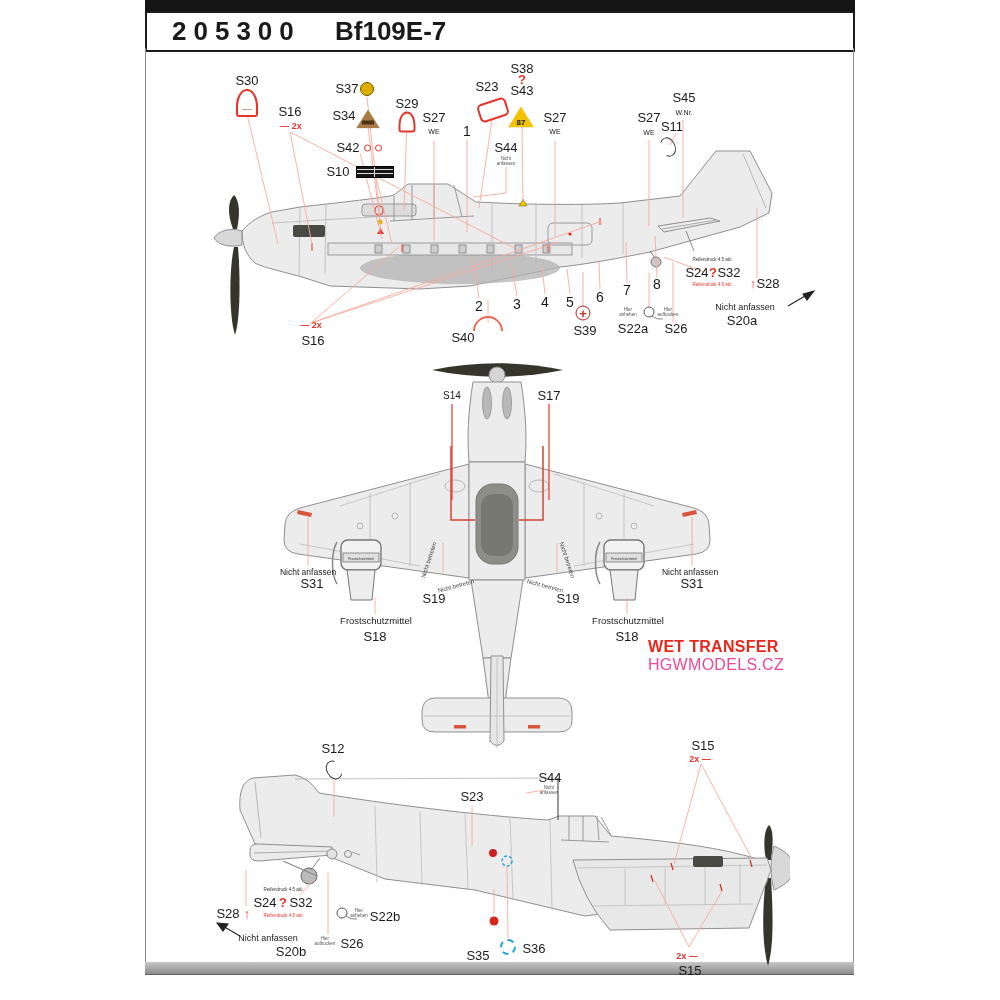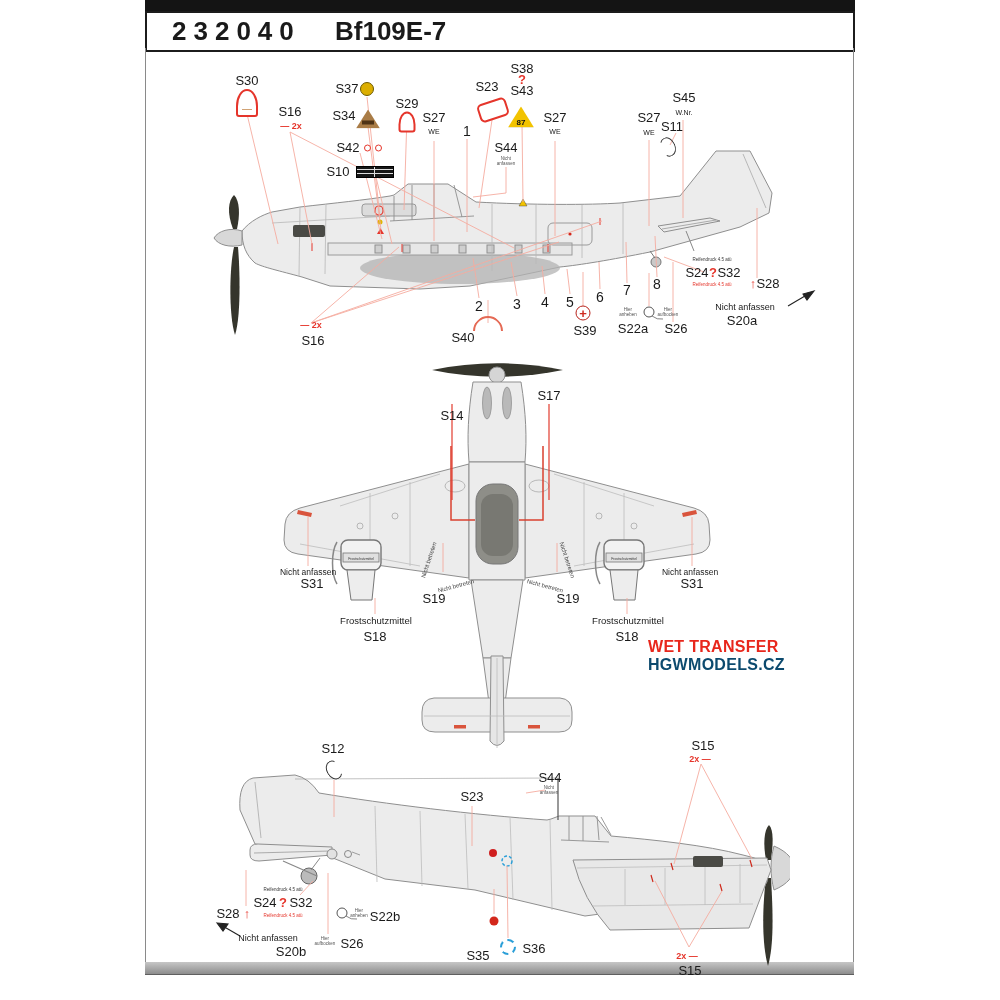--- a/index.html
+++ b/index.html
@@ -37,31 +37,31 @@
   .sym-arc-red{width:30px;height:30px;border:2.4px solid #e56a55;border-radius:50%;border-bottom-color:transparent;border-left-color:transparent;}
   .sym-cross-circle{width:15px;height:15px;border-radius:50%;border:1.5px solid #b8241c;background:#fff;
      display:flex;align-items:center;justify-content:center;}
   .sym-cross-circle span{color:#cf2a20;font-weight:900;font-size:13px;line-height:1;margin-top:-1px;}
   .sym-circle-jack{width:11px;height:11px;border-radius:50%;border:1.3px solid #555;background:#fff;}
   .sym-dot-red{width:9px;height:9px;border-radius:50%;background:#d3271b;}
   .sym-ring-blue{width:16px;height:16px;border-radius:50%;border:2.6px dashed #2b9fd8;background:#fff;}
   
   #brand{left:648px;top:638px;width:190px;z-index:6;}
   #brand .l1{font-size:16px;font-weight:800;color:#e8271c;letter-spacing:.3px;}
-  #brand .l2{font-size:16px;font-weight:700;color:#0c4a6e;letter-spacing:.3px;}
+  #brand .l2{font-size:16px;font-weight:400;color:#ec4899;letter-spacing:.3px;}
   svg{display:block;}
 </style>
 </head>
 <body>
 
 <div id="sheet">
 
   <div id="topbar" class="abs"></div>
   <div id="hdrbox" class="abs">
-    <span class="cat">232040</span>
+    <span class="cat">205300</span>
     <span class="model">Bf109E-7</span>
   </div>
   <div id="railL" class="abs"></div>
   <div id="railR" class="abs"></div>
   <div id="botbar" class="abs"></div>
 
   <svg class="abs" style="left:150px;top:55px;z-index:1" width="680" height="300" viewBox="0 0 680 300">
     <g stroke="#8f8f8f" stroke-width="1" fill="#ececec">
 
       <path d="M83,174 C77,158 78,146 84,140 C90,146 90,160 87,174 Z" fill="#35352c" stroke="none"></path>
@@ -325,21 +325,21 @@
       <div class="sym sym-plate" style="left: 493px; top: 110px; transform: translate(-50%, -50%) rotate(-18deg);"></div>
       <div class="sym sym-tri-warn" style="left: 521px; top: 117px; transform: translate(-50%, -50%);">
         <span>87</span>
       </div>
       <div class="sym sym-crank" style="left: 668px; top: 147px; transform: translate(-50%, -50%) rotate(-25deg);"></div>
       <div class="sym sym-arc-red" style="left: 488px; top: 331px; transform: translate(-50%, -50%) rotate(-45deg);"></div>
       <div class="sym sym-cross-circle" style="left: 583px; top: 313px; transform: translate(-50%, -50%);">
         <span>+</span>
       </div>
       <div class="sym sym-circle-jack" style="left: 649px; top: 312px; transform: translate(-50%, -50%);"></div>
-      <div class="lbl" style="left: 452px; top: 416px; font-size: 13px; transform: translate(-50%, -50%); text-align: center;">S14</div>
+      <div class="lbl" style="left: 452px; top: 396px; font-size: 10px; transform: translate(-50%, -50%); text-align: center;">S14</div>
       <div class="lbl" style="left: 549px; top: 396px; font-size: 13px; transform: translate(-50%, -50%);">S17</div>
       <div class="lbl" style="left: 308px; top: 572px; font-size: 8.5px; transform: translate(-50%, -50%);">Nicht anfassen</div>
       <div class="lbl" style="left: 312px; top: 584px; font-size: 13px; transform: translate(-50%, -50%);">S31</div>
       <div class="lbl" style="left: 429px; top: 560px; font-size: 6px; color: rgb(68, 68, 68); transform: translate(-50%, -50%) rotate(-72deg);">Nicht betreten</div>
       <div class="lbl" style="left: 456px; top: 586px; font-size: 6px; color: rgb(68, 68, 68); transform: translate(-50%, -50%) rotate(-15deg);">Nicht betreten</div>
       <div class="lbl" style="left: 434px; top: 599px; font-size: 13px; transform: translate(-50%, -50%);">S19</div>
       <div class="lbl" style="left: 376px; top: 621px; font-size: 9.5px; transform: translate(-50%, -50%);">Frostschutzmittel</div>
       <div class="lbl" style="left: 375px; top: 637px; font-size: 13px; transform: translate(-50%, -50%);">S18</div>
       <div class="lbl" style="left: 567px; top: 560px; font-size: 6px; color: rgb(68, 68, 68); transform: translate(-50%, -50%) rotate(72deg);">Nicht betreten</div>
       <div class="lbl" style="left: 545px; top: 586px; font-size: 6px; color: rgb(68, 68, 68); transform: translate(-50%, -50%) rotate(15deg);">Nicht betreten</div>

